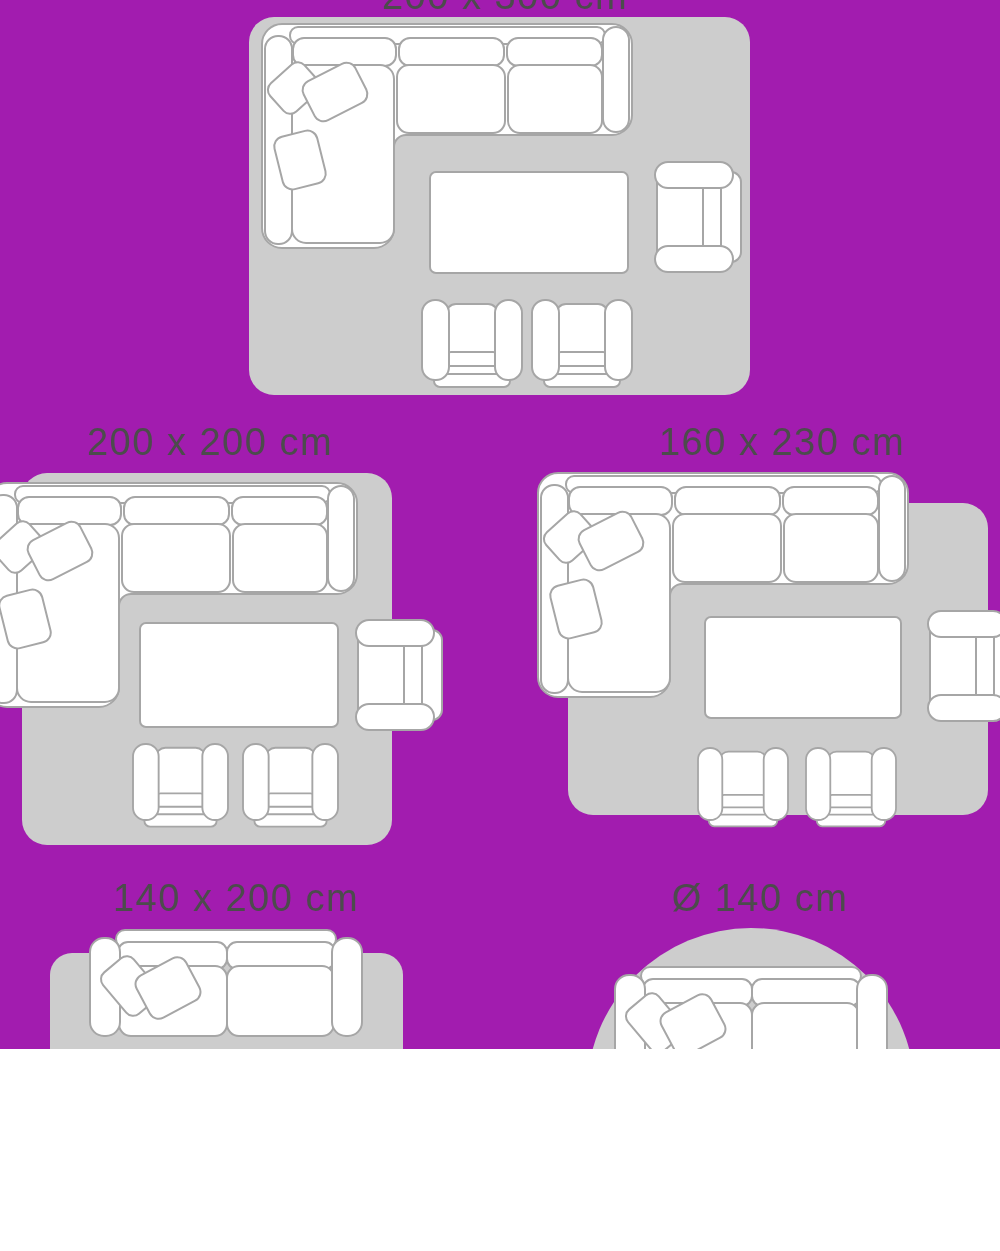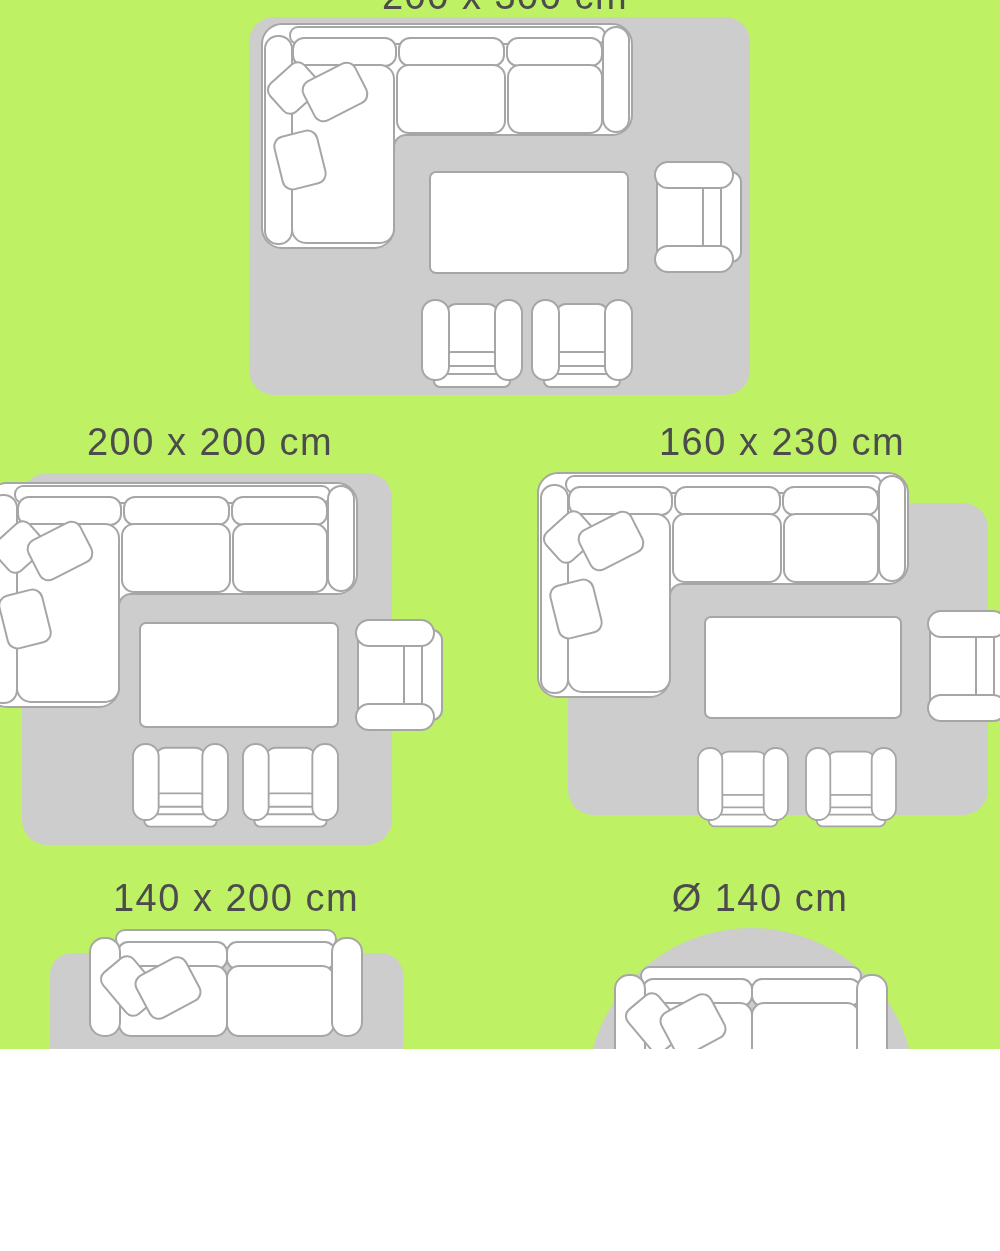--- a/index.html
+++ b/index.html
@@ -1,20 +1,20 @@
 <!DOCTYPE html>
 <html><head>
 <meta charset="utf-8">
 <style>
   html, body { margin: 0; padding: 0; background: #ffffff; }
   .page {
     position: relative;
     width: 1000px;
     height: 1049px;
-    background: #bef264;
+    background: #a21caf;
     overflow: hidden;
     font-family: "Liberation Sans", sans-serif;
   }
   svg { display: block; }
   .rug { fill: #cdcdcd; stroke: none; }
   .furn {
     fill: #ffffff;
     stroke: #a6a6a6;
     stroke-width: 2;
     stroke-linejoin: round;

